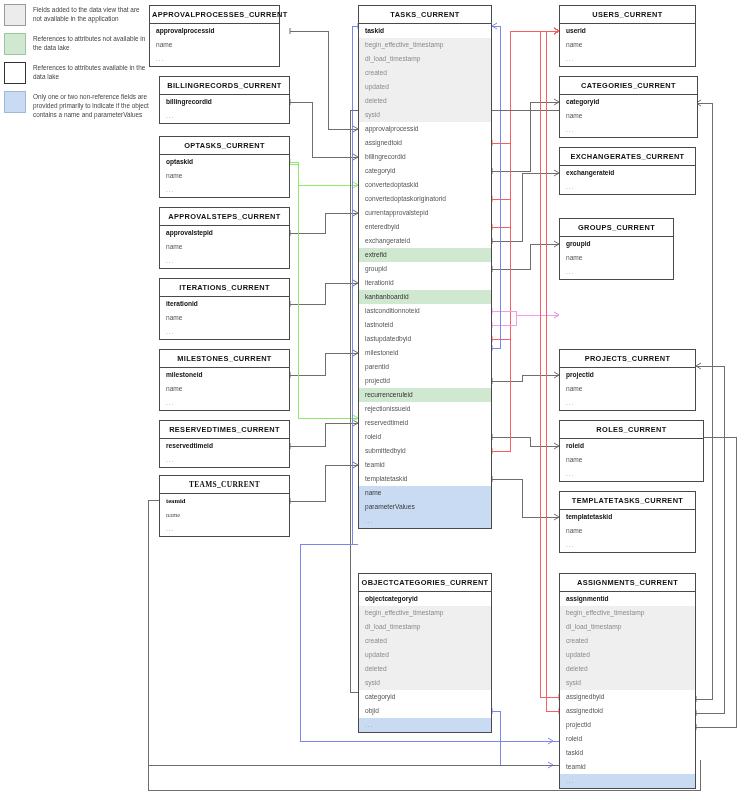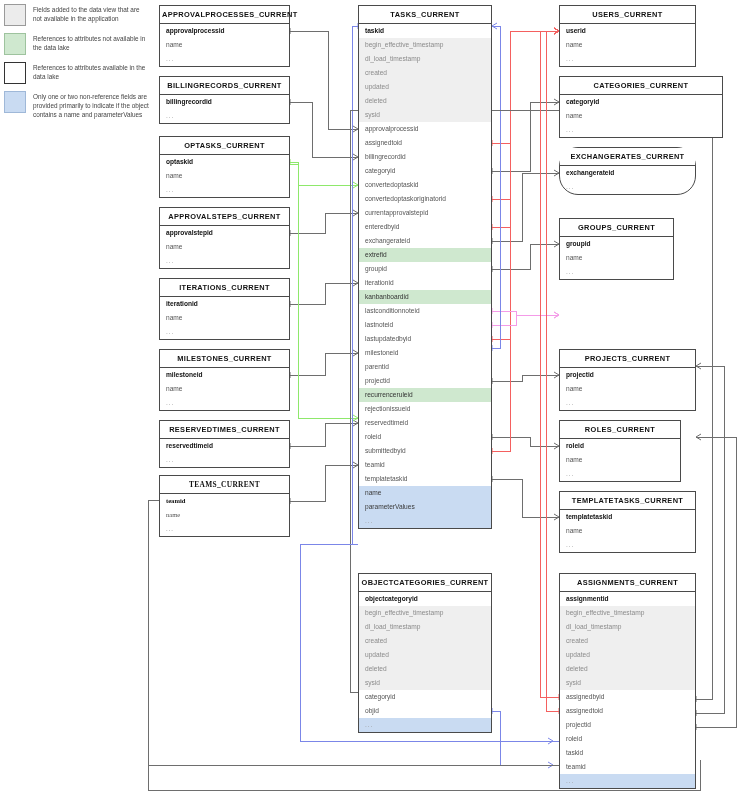--- a/index.html
+++ b/index.html
@@ -146,21 +146,21 @@
       <polyline points="701,434 696,437 701,440" fill="none" stroke="#6e6e6e" stroke-width="1"></polyline>
       <line x1="696" y1="724" x2="696" y2="730" stroke="#6e6e6e" stroke-width="1"></line>
       <polyline points="559,741 300,741 300,544 352,544" fill="none" stroke="#7b86e8" stroke-width="1" shape-rendering="crispEdges"></polyline>
       <polyline points="548,738 553,741 548,744" fill="none" stroke="#7b86e8" stroke-width="1"></polyline>
       <polyline points="559,765 148,765 148,500 290,500" fill="none" stroke="#6e6e6e" stroke-width="1" shape-rendering="crispEdges"></polyline>
       <polyline points="564,762 559,765 564,768" fill="none" stroke="#6e6e6e" stroke-width="1"></polyline>
       <polyline points="290,790 330,790 330,790" fill="none" stroke="#6e6e6e" stroke-width="1" shape-rendering="crispEdges"></polyline>
       <polyline points="148,765 148,790 700,790 700,760" fill="none" stroke="#6e6e6e" stroke-width="1" shape-rendering="crispEdges"></polyline>
     </svg>
 
-<div class="tbl" style="left: 159px; top: 5px; width: 131px;">
+<div class="tbl" style="left: 149px; top: 5px; width: 131px;">
       <div class="hdr">APPROVALPROCESSES_CURRENT</div>
       <div class="row pk">approvalprocessid</div>
       <div class="row ">name</div>
       <div class="row dots">...</div>
     </div>
     <div class="tbl" style="left: 159px; top: 76px; width: 131px;">
       <div class="hdr">BILLINGRECORDS_CURRENT</div>
       <div class="row pk">billingrecordid</div>
       <div class="row dots">...</div>
     </div>
@@ -250,44 +250,44 @@
       <div class="row ">categoryid</div>
       <div class="row ">objid</div>
       <div class="row blue dots">...</div>
     </div>
     <div class="tbl" style="left: 559px; top: 5px; width: 137px;">
       <div class="hdr">USERS_CURRENT</div>
       <div class="row pk">userid</div>
       <div class="row ">name</div>
       <div class="row dots">...</div>
     </div>
-    <div class="tbl" style="left: 559px; top: 76px; width: 164px;">
+    <div class="tbl" style="left: 559px; top: 76px; width: 139px;">
       <div class="hdr">CATEGORIES_CURRENT</div>
       <div class="row pk">categoryid</div>
       <div class="row ">name</div>
       <div class="row dots">...</div>
     </div>
-    <div class="tbl" style="left: 559px; top: 147px; width: 137px; border-radius: 19px;">
+    <div class="tbl" style="left: 559px; top: 147px; width: 137px;">
       <div class="hdr">EXCHANGERATES_CURRENT</div>
       <div class="row pk">exchangerateid</div>
       <div class="row dots">...</div>
     </div>
     <div class="tbl" style="left: 559px; top: 218px; width: 115px;">
       <div class="hdr">GROUPS_CURRENT</div>
       <div class="row pk">groupid</div>
       <div class="row ">name</div>
       <div class="row dots">...</div>
     </div>
     <div class="tbl" style="left: 559px; top: 349px; width: 137px;">
       <div class="hdr">PROJECTS_CURRENT</div>
       <div class="row pk">projectid</div>
       <div class="row ">name</div>
       <div class="row dots">...</div>
     </div>
-    <div class="tbl" style="left: 559px; top: 420px; width: 122px;">
+    <div class="tbl" style="left: 559px; top: 420px; width: 145px;">
       <div class="hdr">ROLES_CURRENT</div>
       <div class="row pk">roleid</div>
       <div class="row ">name</div>
       <div class="row dots">...</div>
     </div>
     <div class="tbl" style="left: 559px; top: 491px; width: 137px;">
       <div class="hdr">TEMPLATETASKS_CURRENT</div>
       <div class="row pk">templatetaskid</div>
       <div class="row ">name</div>
       <div class="row dots">...</div>

